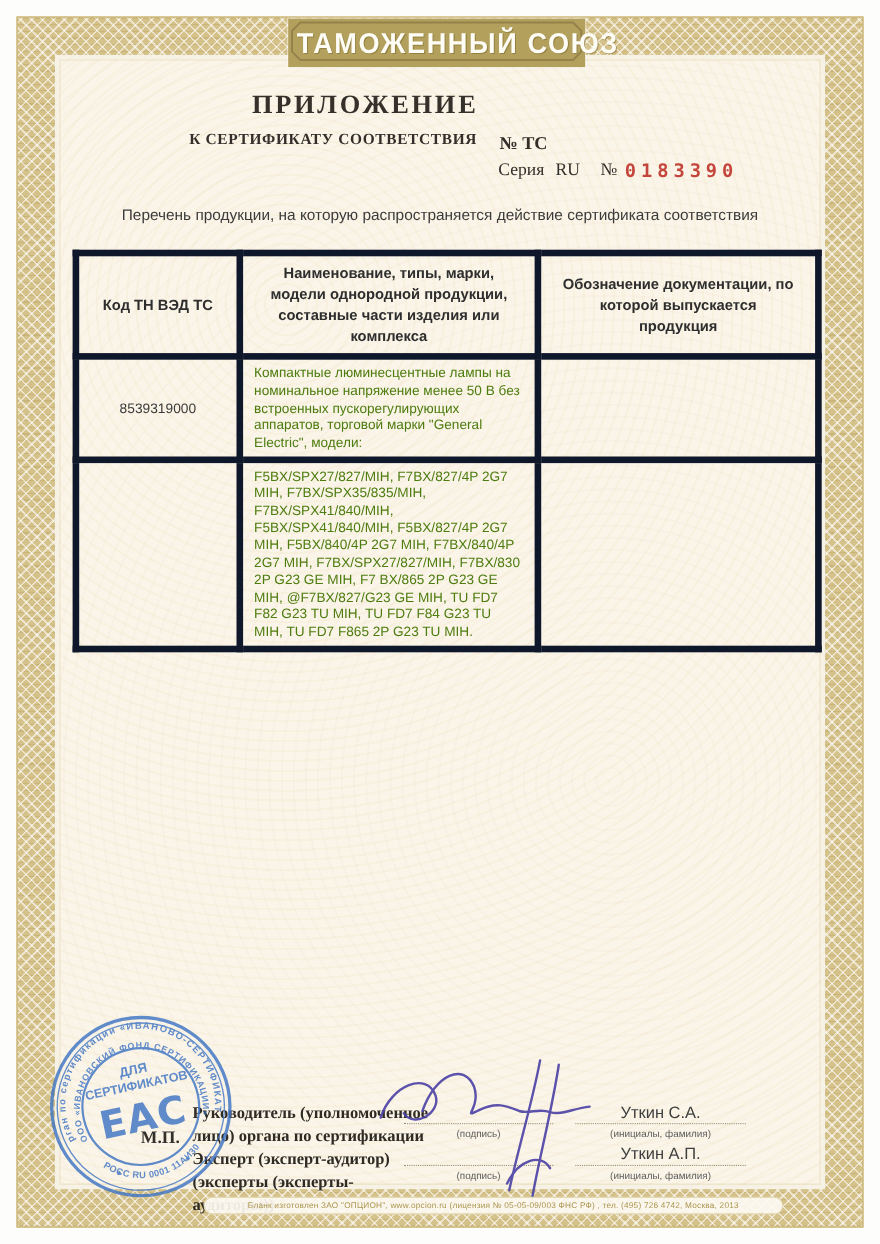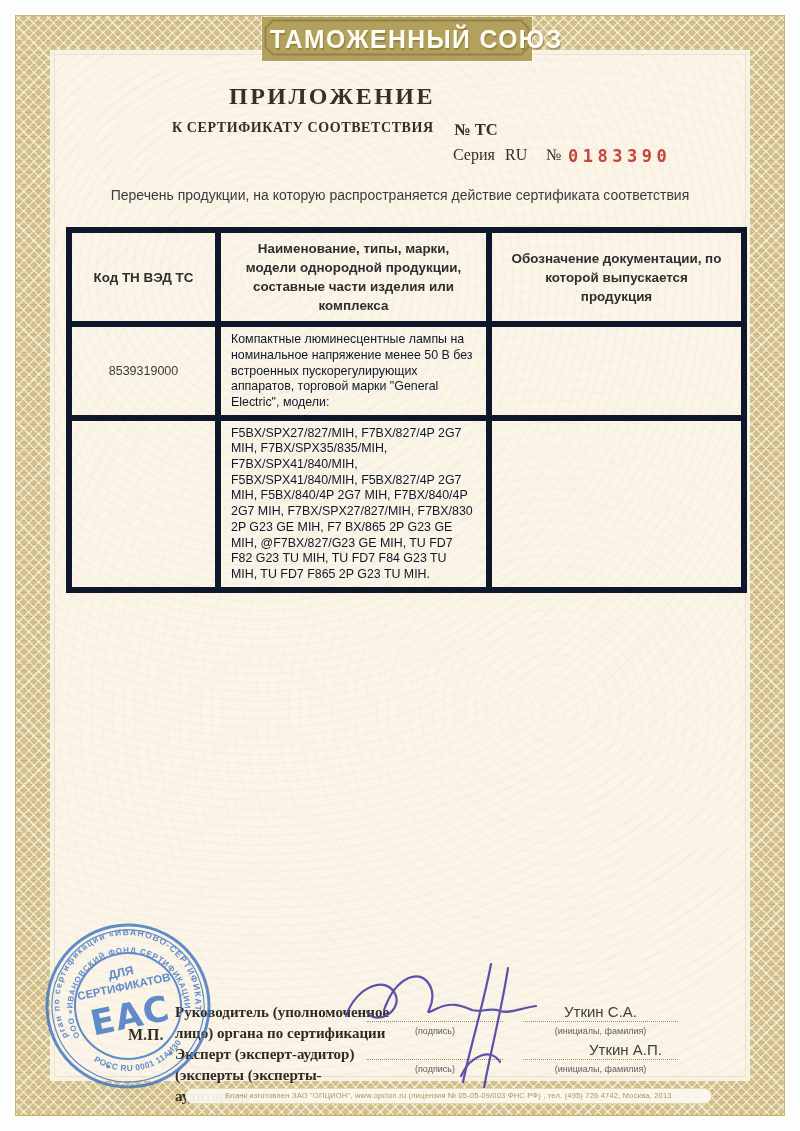--- a/index.html
+++ b/index.html
@@ -72,41 +72,41 @@
   }
   table.products td {
     border:6px solid #0f172a; vertical-align:middle;
   }
   .col-code { width:149px; } .col-desc { width:271px; } .col-doc { width:255px; }
   tr.head td { height:90px; text-align:center; font-weight:700; font-size:13.4px;
     line-height:1.42; padding:6px 16px; color:#2e2e2e; }
   tr.row1 td { height:63px; }
   tr.row2 td { height:160px; vertical-align:top; }
   td.code-cell { font-size:12.5px; padding-left:0; color:#3a3a3a;text-align:center; }
-  td.desc-cell { font-size:12.4px; line-height:15.7px; padding:5px 10px 4px 10px; vertical-align:top; color:#0f172a; }
+  td.desc-cell { font-size:12.4px; line-height:15.7px; padding:5px 10px 4px 10px; vertical-align:top; color:#4d7c0f; }
   
   .serif-label { position:absolute; font-family:"Liberation Serif", serif; font-weight:700;
     color:#2e2a24; font-size:15px; line-height:21px; }
   .head-label   { left:175px; top:1002px; width:215px; }
   .expert-label { left:175px; top:1044px; width:205px; }
   .mp-label { position:absolute; left:128px; top:1026px; font-family:"Liberation Serif", serif;
     font-weight:700; font-size:16px; color:#33302b; z-index:2; }
   .sig-line { position:absolute; border-bottom:1px dotted #9a8f77; }
   .line-sign1 { left:367px; top:1007px; width:136px; height:15px; }
   .line-sign2 { left:367px; top:1045px; width:136px; height:15px; }
   .line-name1 { left:523px; top:1007px; width:155px; height:15px; }
   .line-name2 { left:523px; top:1045px; width:155px; height:15px; }
   .tiny-caption { position:absolute; font-size:9px; color:#5d5d5d; text-align:center; }
   .cap-sign1 { left:367px; top:1026px; width:136px; }
   .cap-sign2 { left:367px; top:1064px; width:136px; }
   .cap-name1 { left:523px; top:1026px; width:155px; }
   .cap-name2 { left:523px; top:1064px; width:155px; }
   .name { position:absolute; font-size:15px; color:#3f3f3f; text-align:center; }
   .name1 { left:523px; top:1003px; width:155px; }
-  .name2 { left:548px; top:1041px; width:155px; }
+  .name2 { left:523px; top:1041px; width:155px; }
   
   .stamp-svg { position:absolute; left:42px; top:920px; transform:rotate(-12deg); opacity:.82; z-index:3; }
   .sig-svg   { position:absolute; left:340px; top:950px; z-index:4; }
   
   .imprint {
     position:absolute; left:185px; top:1088px; width:527px; height:16px;
     background:rgba(253,250,242,.92); border:1px solid #e4d8b4; border-radius:8px;
     font-size:7.5px; line-height:14px; color:#ab9550; text-align:center;
     letter-spacing:.2px; overflow:hidden; z-index:4;
   }

